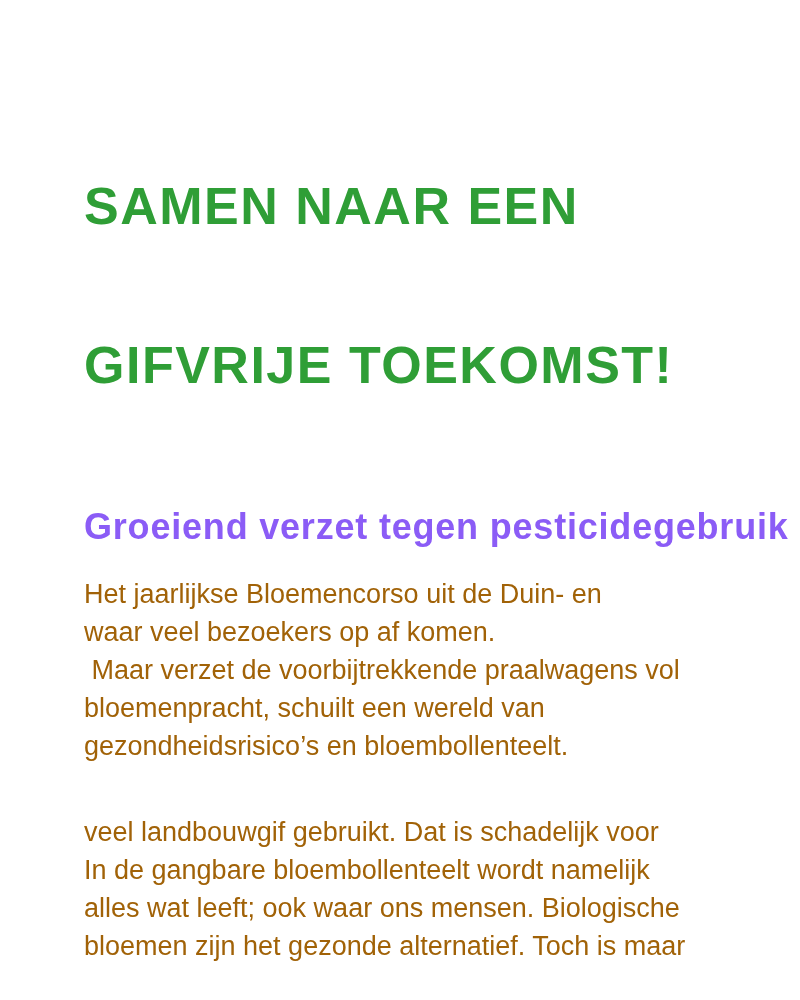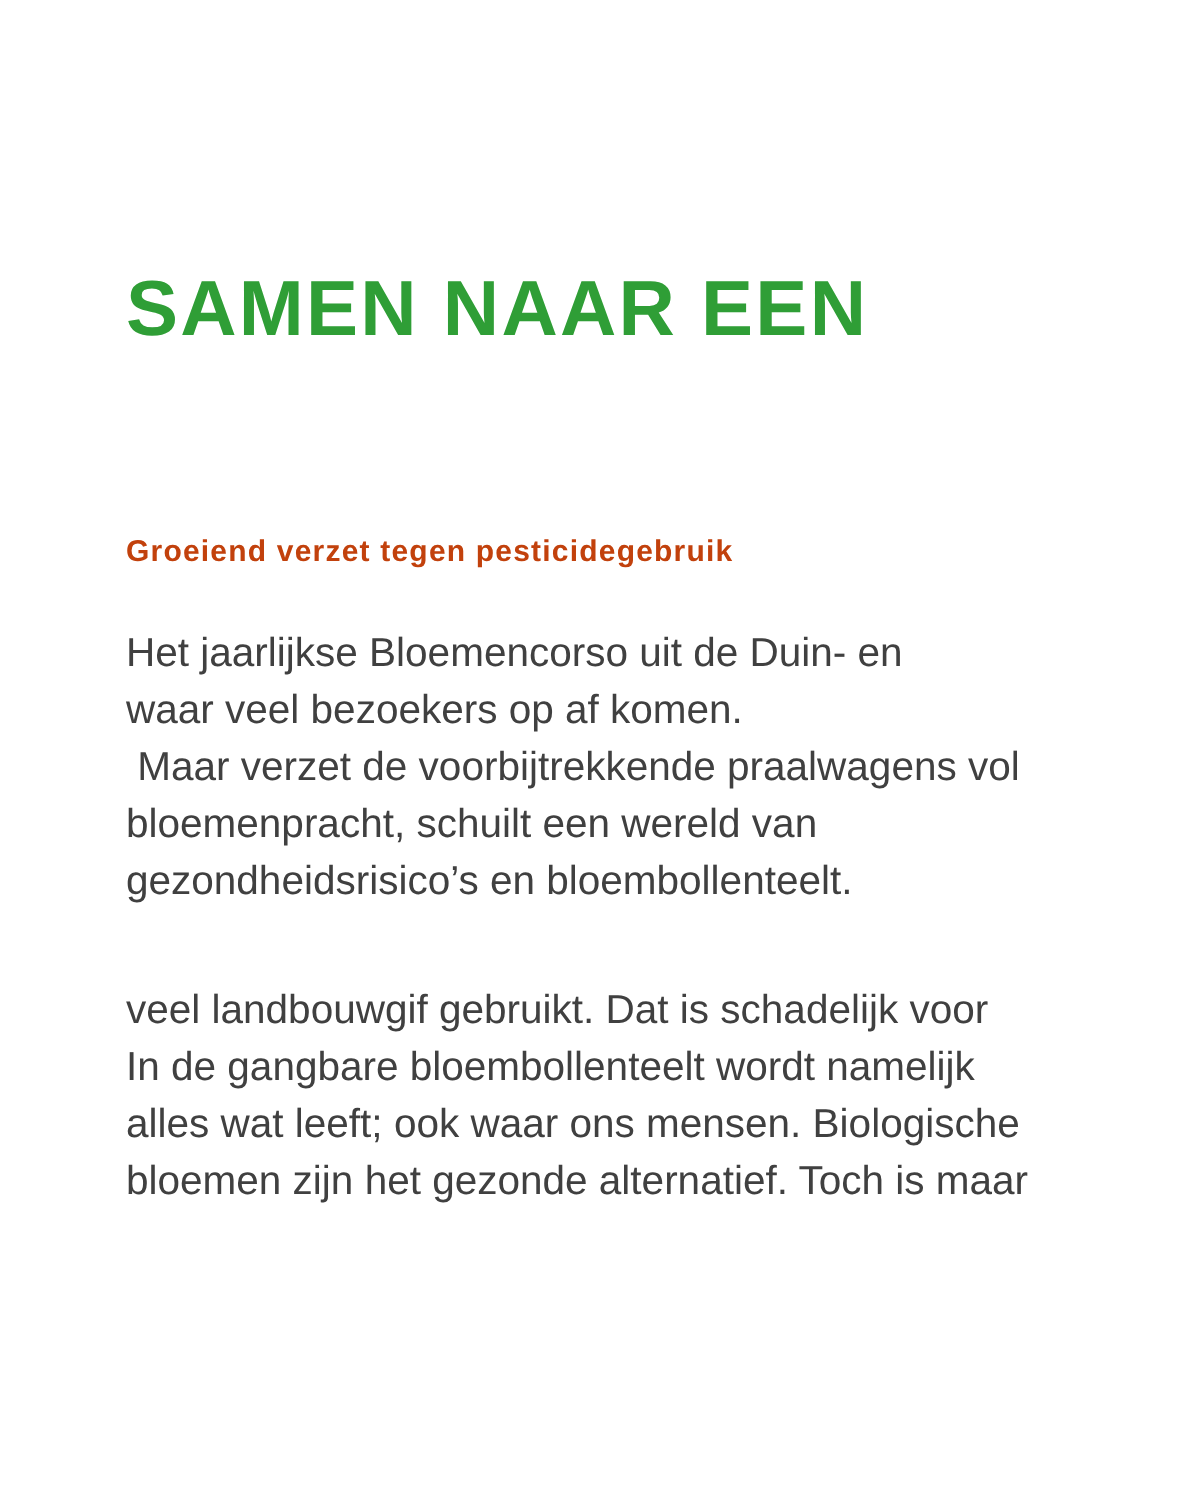--- a/index.html
+++ b/index.html
@@ -21,30 +21,30 @@
     margin: 0;
     color: #2f9e36;
     font-size: 52px;
     line-height: 53px;
     font-weight: bold;
     letter-spacing: 1.5px;
     white-space: pre;
   }
   .subtitle {
     margin: 14px 0 0 0;
-    color: #c2410c;
-    font-size: 20px;
+    color: #8b5cf6;
+    font-size: 36px;
     line-height: 30px;
     font-weight: bold;
     letter-spacing: 0.8px;
     white-space: pre;
   }
   .paragraph {
     margin: 0;
-    color: #404040;
+    color: #a16207;
     font-size: 27px;
     line-height: 38px;
     font-weight: normal;
   }
   .paragraph.first {
     margin-top: 33px;
   }
   .paragraph.second {
     margin-top: 48px;
   }
@@ -52,20 +52,21 @@
     white-space: pre;
   }
 </style>
 </head>
 <body>
 
 <div class="page">
 
   <h1 class="main-title">
     <div>SAMEN NAAR EEN</div>
+    <div>GIFVRIJE TOEKOMST!</div>
   </h1>
 
   <h2 class="subtitle">Groeiend verzet tegen pesticidegebruik</h2>
 
   <div class="paragraph first">
     <div class="body-line">Het jaarlijkse Bloemencorso uit de Duin- en</div>
     <div class="body-line">waar veel bezoekers op af komen.</div>
     <div class="body-line"> Maar verzet de voorbijtrekkende praalwagens vol</div>
     <div class="body-line">bloemenpracht, schuilt een wereld van</div>
     <div class="body-line">gezondheidsrisico’s en bloembollenteelt.</div>

